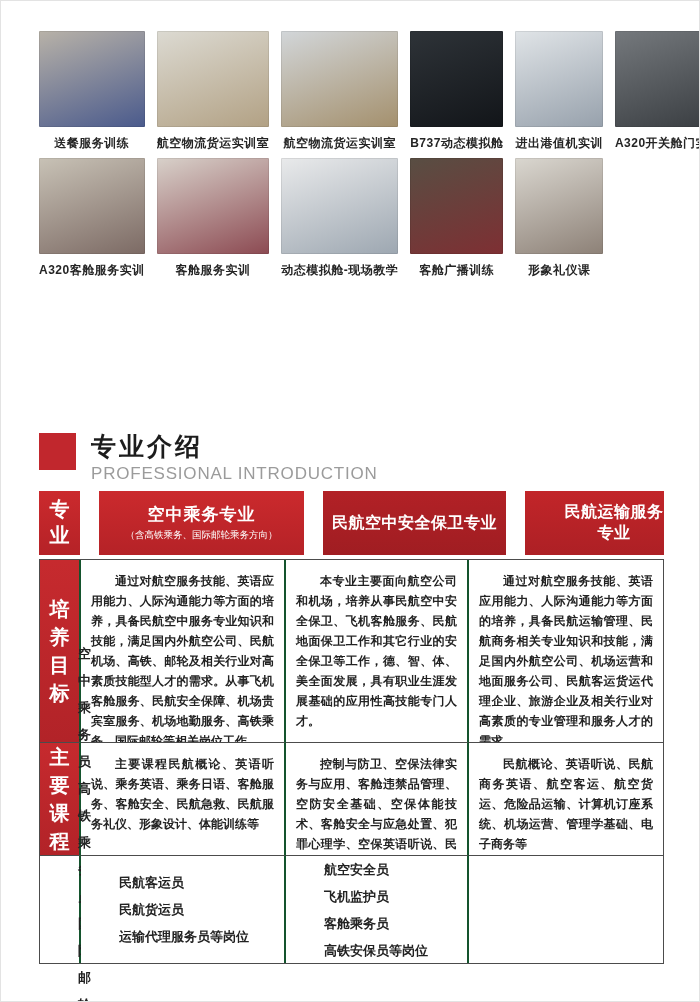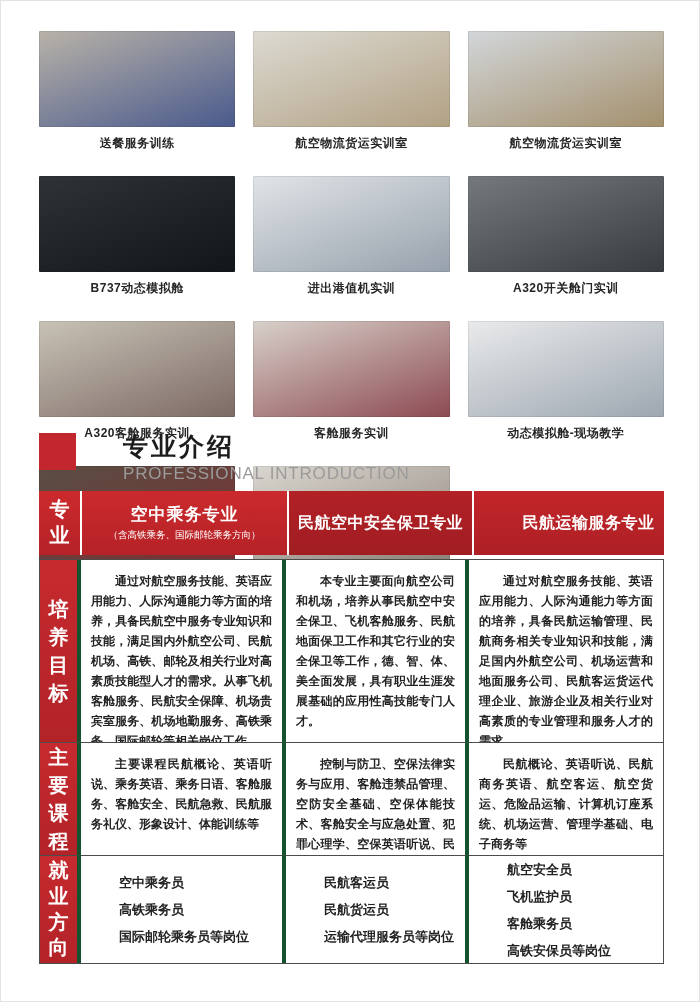--- a/index.html
+++ b/index.html
@@ -5,61 +5,61 @@
   html,body{margin:0;padding:0;background:#fff;}
   .page{
     position:relative;width:700px;height:1002px;margin:0 auto;
     background:#fff;box-sizing:border-box;border:1px solid #e3e3e3;
     font-family:"Liberation Sans","DejaVu Sans",sans-serif;color:#1a1a1a;
     overflow:hidden;
   }
   
   .photo-grid{
     position:absolute;left:38px;top:30px;width:625px;
-    display:grid;grid-template-columns:repeat(3,1fr);column-gap:12px;row-gap:0;gap:18px;
+    display:grid;grid-template-columns:repeat(6,1fr);column-gap:12px;row-gap:0;
   }
   .photo-cell{margin:0 0 8px 0;}
   .photo{
     width:100%;height:96px;border-radius:1px;
     background:#ccc;box-shadow:inset 0 0 0 1px rgba(0,0,0,.08);
   }
   .caption{
     margin-top:8px;height:15px;text-align:center;
     font-size:12px;font-weight:bold;color:#252525;letter-spacing:.5px;
     white-space:nowrap;overflow:hidden;
   }
   
-  .section-header{position:absolute;left:38px;top:432px;display:flex;align-items:flex-start;gap:32px;}
+  .section-header{position:absolute;left:38px;top:432px;display:flex;align-items:flex-start;}
   .red-square{width:37px;height:37px;background:#c1272d;flex:0 0 auto;}
   .sec-text{margin-left:15px;}
   .sec-title{font-size:25px;font-weight:bold;color:#1c1c1c;letter-spacing:3px;line-height:1.1;}
   .sec-sub{margin-top:3px;font-size:17px;color:#9b9b9b;letter-spacing:.8px;}
   
   .major-table{position:absolute;left:38px;top:490px;width:625px;}
   .thead{
     display:grid;grid-template-columns:41px 205px 183px auto;
-    column-gap:2px;height:64px;background:#fff;
+    column-gap:19px;height:64px;background:#fff;
   }
   .th{
     display:flex;flex-direction:column;align-items:center;justify-content:center;
     color:#fff;text-align:center;
   }
   .th-corner{background:linear-gradient(180deg,#cb2a2d,#b52227);}
   .th-c1{background:linear-gradient(180deg,#cb2a2d,#b52227);align-items:center;}
   .th-c2{background:linear-gradient(180deg,#b22126,#a01d22);}
   .th-c3{background:linear-gradient(180deg,#c22529,#ad2025);padding-left:39px;}
   .th-title{font-size:17px;font-weight:bold;letter-spacing:1px;line-height:1.3;}
   .th-title-sm{font-size:16px;font-weight:bold;letter-spacing:.5px;}
   .th-sub{font-size:9.5px;margin-top:3px;letter-spacing:0;}
   .tbody{
     margin-top:4px;display:grid;grid-template-columns:41px 205px 183px auto;
     grid-template-rows:183px 113px 107px;
     border:1px solid #4c4c4c;box-sizing:border-box;
   }
-  .cell{box-sizing:border-box;border-right:4px solid #14532d;border-bottom:1px solid #4c4c4c;background:#fff;}
+  .cell{box-sizing:border-box;border-right:2px solid #14532d;border-bottom:1px solid #4c4c4c;background:#fff;}
   .cell:nth-child(4n){border-right:none;}
   .cell:nth-child(n+9){border-bottom:none;}
   .rowlabel{
     background:linear-gradient(180deg,#c62a2e,#b22328);
     display:flex;align-items:center;justify-content:center;color:#fff;
   }
   .vtext{
     width:1.1em;word-break:break-all;text-align:center;
     font-size:20px;font-weight:bold;line-height:1.4;
   }
@@ -162,23 +162,20 @@
       <div class="cell para">本专业主要面向航空公司和机场，培养从事民航空中安全保卫、飞机客舱服务、民航地面保卫工作和其它行业的安全保卫等工作，德、智、体、美全面发展，具有职业生涯发展基础的应用性高技能专门人才。</div>
       <div class="cell para">通过对航空服务技能、英语应用能力、人际沟通能力等方面的培养，具备民航运输管理、民航商务相关专业知识和技能，满足国内外航空公司、机场运营和地面服务公司、民航客运货运代理企业、旅游企业及相关行业对高素质的专业管理和服务人才的需求。</div>
 
       <div class="cell rowlabel">
         <span class="vtext">主要课程</span>
       </div>
       <div class="cell para">主要课程民航概论、英语听说、乘务英语、乘务日语、客舱服务、客舱安全、民航急救、民航服务礼仪、形象设计、体能训练等</div>
       <div class="cell para">控制与防卫、空保法律实务与应用、客舱违禁品管理、空防安全基础、空保体能技术、客舱安全与应急处置、犯罪心理学、空保英语听说、民航客舱救护等。</div>
       <div class="cell para">民航概论、英语听说、民航商务英语、航空客运、航空货运、危险品运输、计算机订座系统、机场运营、管理学基础、电子商务等</div>
 
-      <div class="cell rowlabel">
-        <span class="vtext vtext-sm">就业方向</span>
-      </div>
       <div class="cell list">空中乘务员
 高铁乘务员
 国际邮轮乘务员等岗位</div>
       <div class="cell list">民航客运员
 民航货运员
 运输代理服务员等岗位</div>
       <div class="cell list">航空安全员
 飞机监护员
 客舱乘务员
 高铁安保员等岗位</div>

